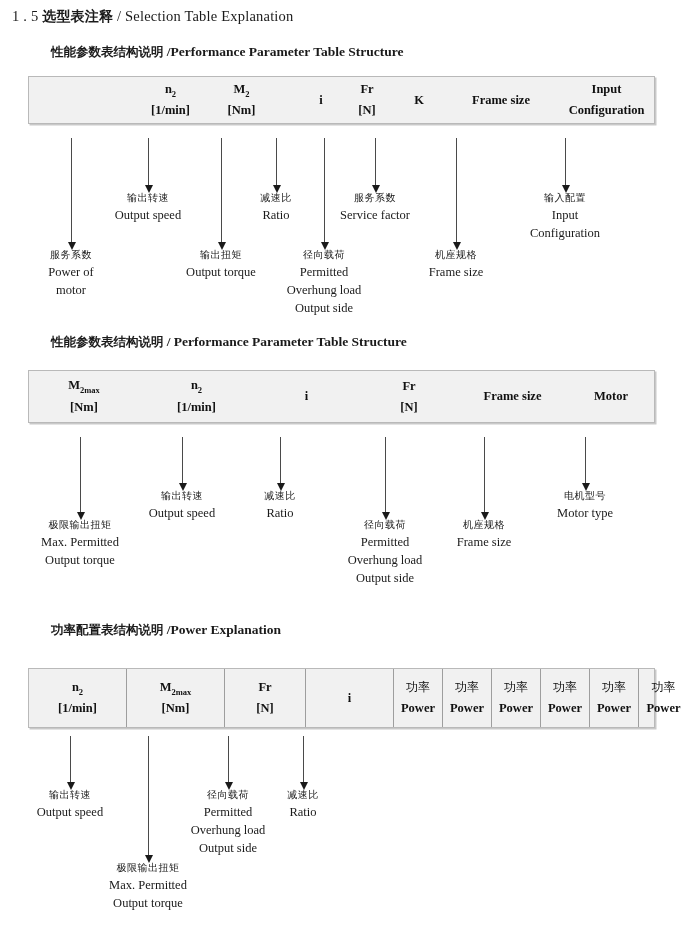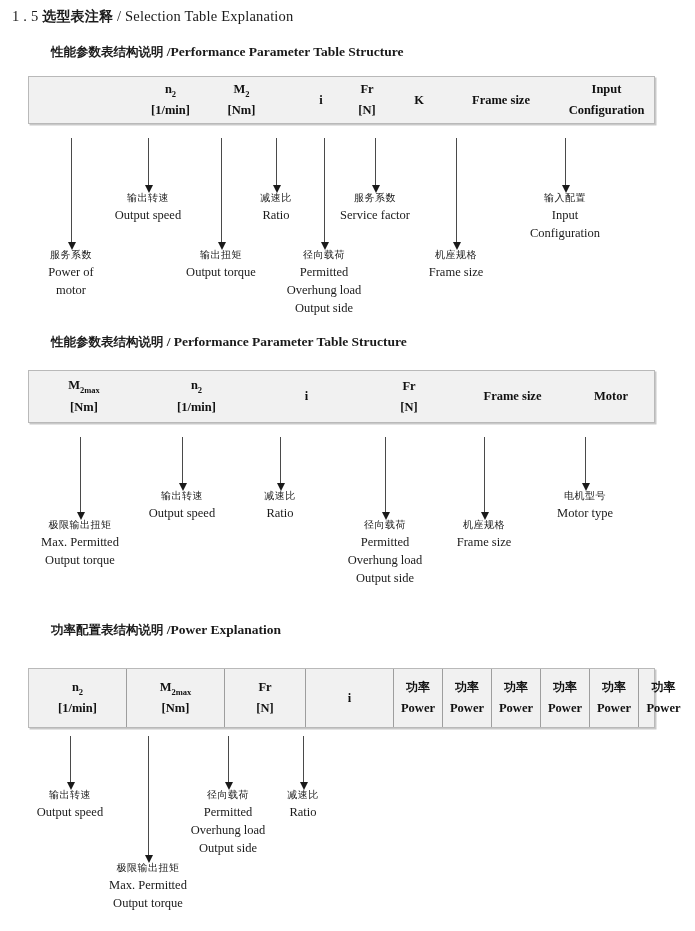--- a/index.html
+++ b/index.html
@@ -72,21 +72,21 @@
     font-family: "Liberation Serif", serif;
     font-weight: 700;
     font-size: 12.5px;
     line-height: 1.65;
     color: #111;
   }
   .hcell.divided { border-right: 1px solid #9e9e9e; }
   .hcell .sub { font-size: 8.5px; vertical-align: sub; }
   .hcell .cn {
     font-family: "DejaVu Sans", sans-serif;
-    font-weight: 700;
+    font-weight: 400;
     font-size: 12px;
   }
   .hcell .l1, .hcell .l2 { white-space: nowrap; }
 
   
   .arrow {
     position: absolute;
     width: 1px;
     background: #4a4a4a;
   }

